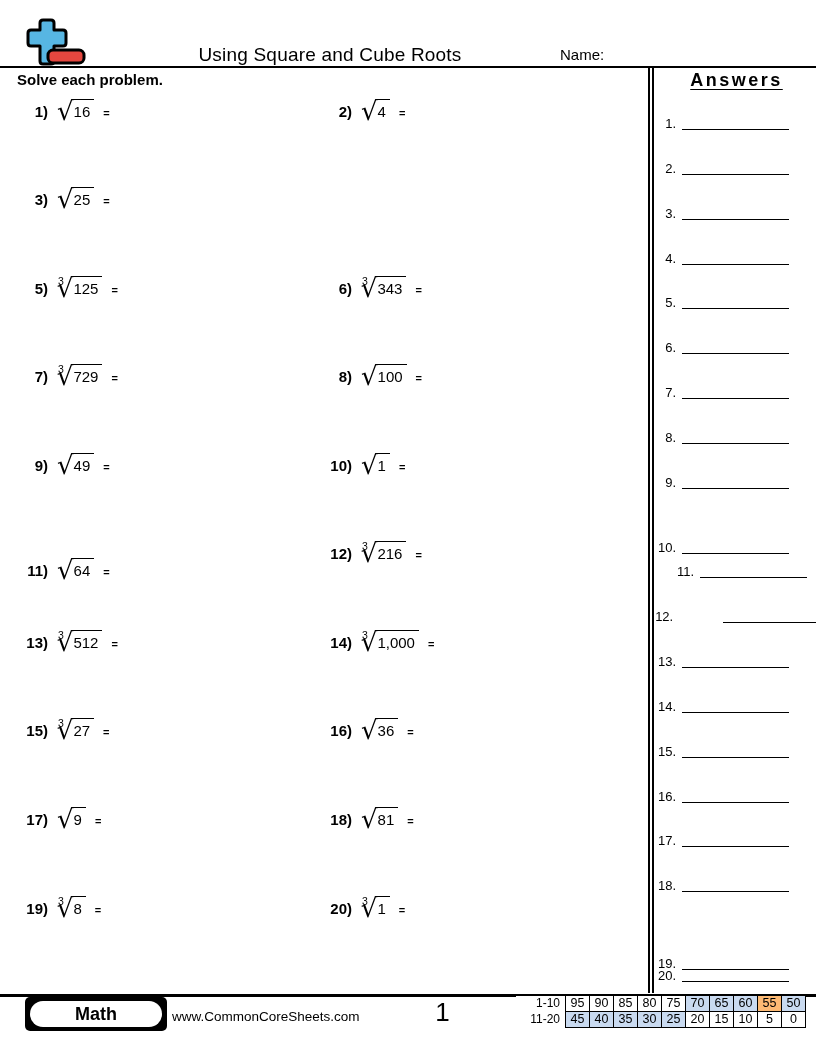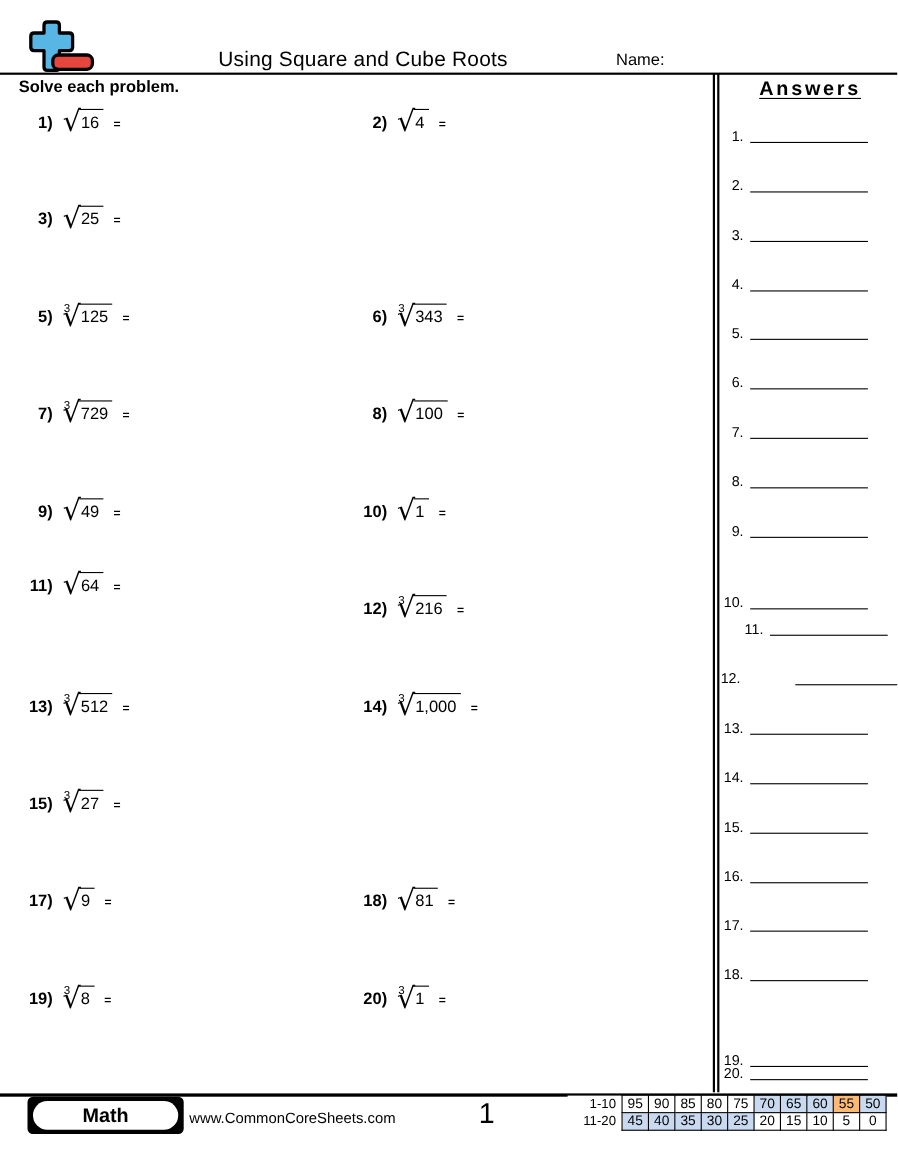--- a/index.html
+++ b/index.html
@@ -70,25 +70,26 @@
   <div class="problems-list">
       <div class="prob" style="top: 93.5px;"><span class="pnum">1)</span><span class="expr"><span class="surd">√</span><span class="rad">16</span></span><span class="eq">=</span></div>
       <div class="prob col2" style="top: 93.5px;"><span class="pnum">2)</span><span class="expr"><span class="surd">√</span><span class="rad">4</span></span><span class="eq">=</span></div>
       <div class="prob" style="top: 182.06px;"><span class="pnum">3)</span><span class="expr"><span class="surd">√</span><span class="rad">25</span></span><span class="eq">=</span></div>
       <div class="prob" style="top: 270.62px;"><span class="pnum">5)</span><span class="expr"><span class="idx">3</span><span class="surd">√</span><span class="rad">125</span></span><span class="eq">=</span></div>
       <div class="prob col2" style="top: 270.62px;"><span class="pnum">6)</span><span class="expr"><span class="idx">3</span><span class="surd">√</span><span class="rad">343</span></span><span class="eq">=</span></div>
       <div class="prob" style="top: 359.18px;"><span class="pnum">7)</span><span class="expr"><span class="idx">3</span><span class="surd">√</span><span class="rad">729</span></span><span class="eq">=</span></div>
       <div class="prob col2" style="top: 359.18px;"><span class="pnum">8)</span><span class="expr"><span class="surd">√</span><span class="rad">100</span></span><span class="eq">=</span></div>
       <div class="prob" style="top: 447.74px;"><span class="pnum">9)</span><span class="expr"><span class="surd">√</span><span class="rad">49</span></span><span class="eq">=</span></div>
       <div class="prob col2" style="top: 447.74px;"><span class="pnum">10)</span><span class="expr"><span class="surd">√</span><span class="rad">1</span></span><span class="eq">=</span></div>
-      <div class="prob" style="top: 515px;"><span class="pnum">11)</span><span class="expr"><span class="surd">√</span><span class="rad">64</span></span><span class="eq">=</span></div>
+      <div class="prob" style="top: 553px;"><span class="pnum">11)</span><span class="expr"><span class="surd">√</span><span class="rad">64</span></span><span class="eq">=</span></div>
       <div class="prob col2" style="top: 536.3px;"><span class="pnum">12)</span><span class="expr"><span class="idx">3</span><span class="surd">√</span><span class="rad">216</span></span><span class="eq">=</span></div>
       <div class="prob" style="top: 624.86px;"><span class="pnum">13)</span><span class="expr"><span class="idx">3</span><span class="surd">√</span><span class="rad">512</span></span><span class="eq">=</span></div>
       <div class="prob col2" style="top: 624.86px;"><span class="pnum">14)</span><span class="expr"><span class="idx">3</span><span class="surd">√</span><span class="rad">1,000</span></span><span class="eq">=</span></div>
       <div class="prob" style="top: 713.42px;"><span class="pnum">15)</span><span class="expr"><span class="idx">3</span><span class="surd">√</span><span class="rad">27</span></span><span class="eq">=</span></div>
+      <div class="prob col2" style="top: 713.42px;"><span class="pnum">16)</span><span class="expr"><span class="surd">√</span><span class="rad">36</span></span><span class="eq">=</span></div>
       <div class="prob" style="top: 801.98px;"><span class="pnum">17)</span><span class="expr"><span class="surd">√</span><span class="rad">9</span></span><span class="eq">=</span></div>
       <div class="prob col2" style="top: 801.98px;"><span class="pnum">18)</span><span class="expr"><span class="surd">√</span><span class="rad">81</span></span><span class="eq">=</span></div>
       <div class="prob" style="top: 890.54px;"><span class="pnum">19)</span><span class="expr"><span class="idx">3</span><span class="surd">√</span><span class="rad">8</span></span><span class="eq">=</span></div>
       <div class="prob col2" style="top: 890.54px;"><span class="pnum">20)</span><span class="expr"><span class="idx">3</span><span class="surd">√</span><span class="rad">1</span></span><span class="eq">=</span></div>
     </div>
 
   <div class="answers-sep"></div>
   <div class="answers-title">Answers</div>
   <div class="answers-list">
       <div class="ans-item" style="top: 86.2px;">

